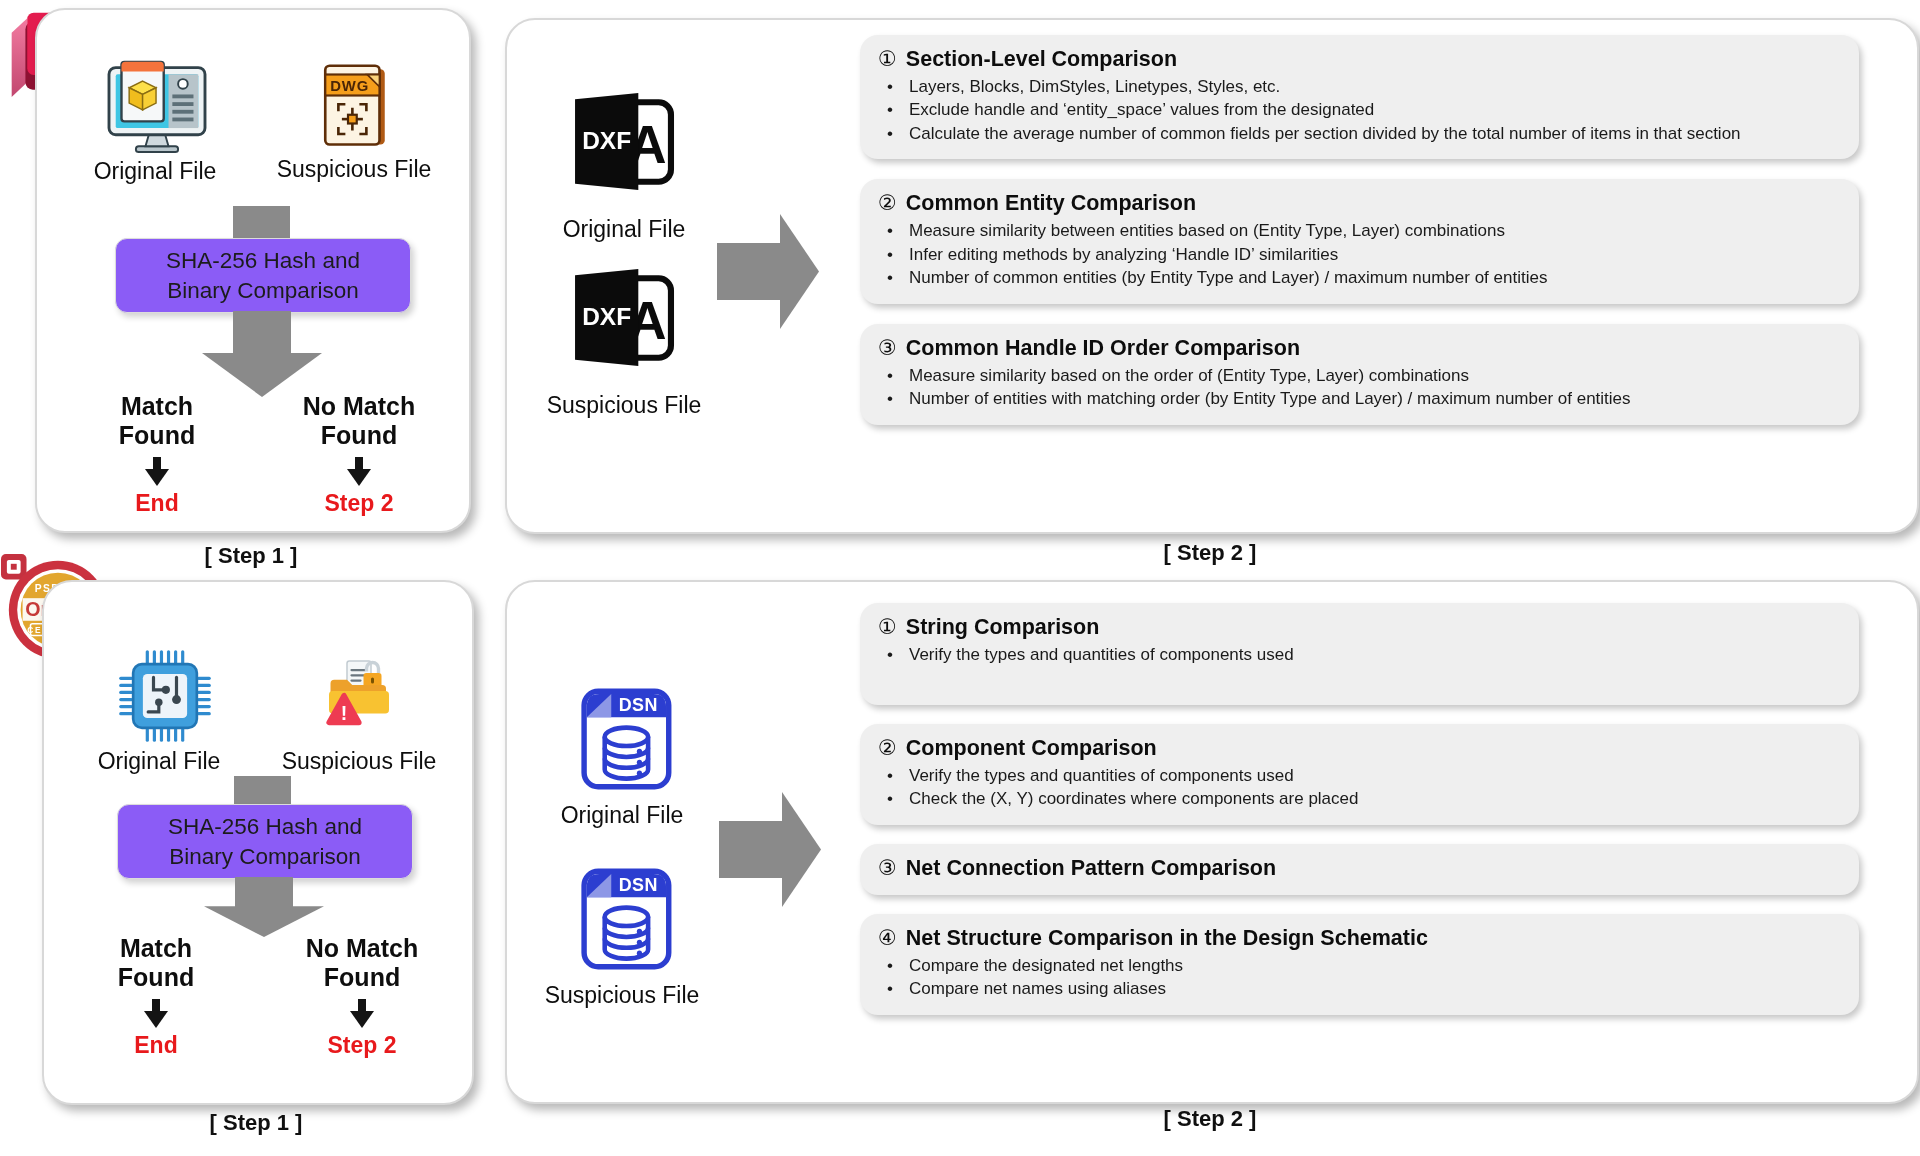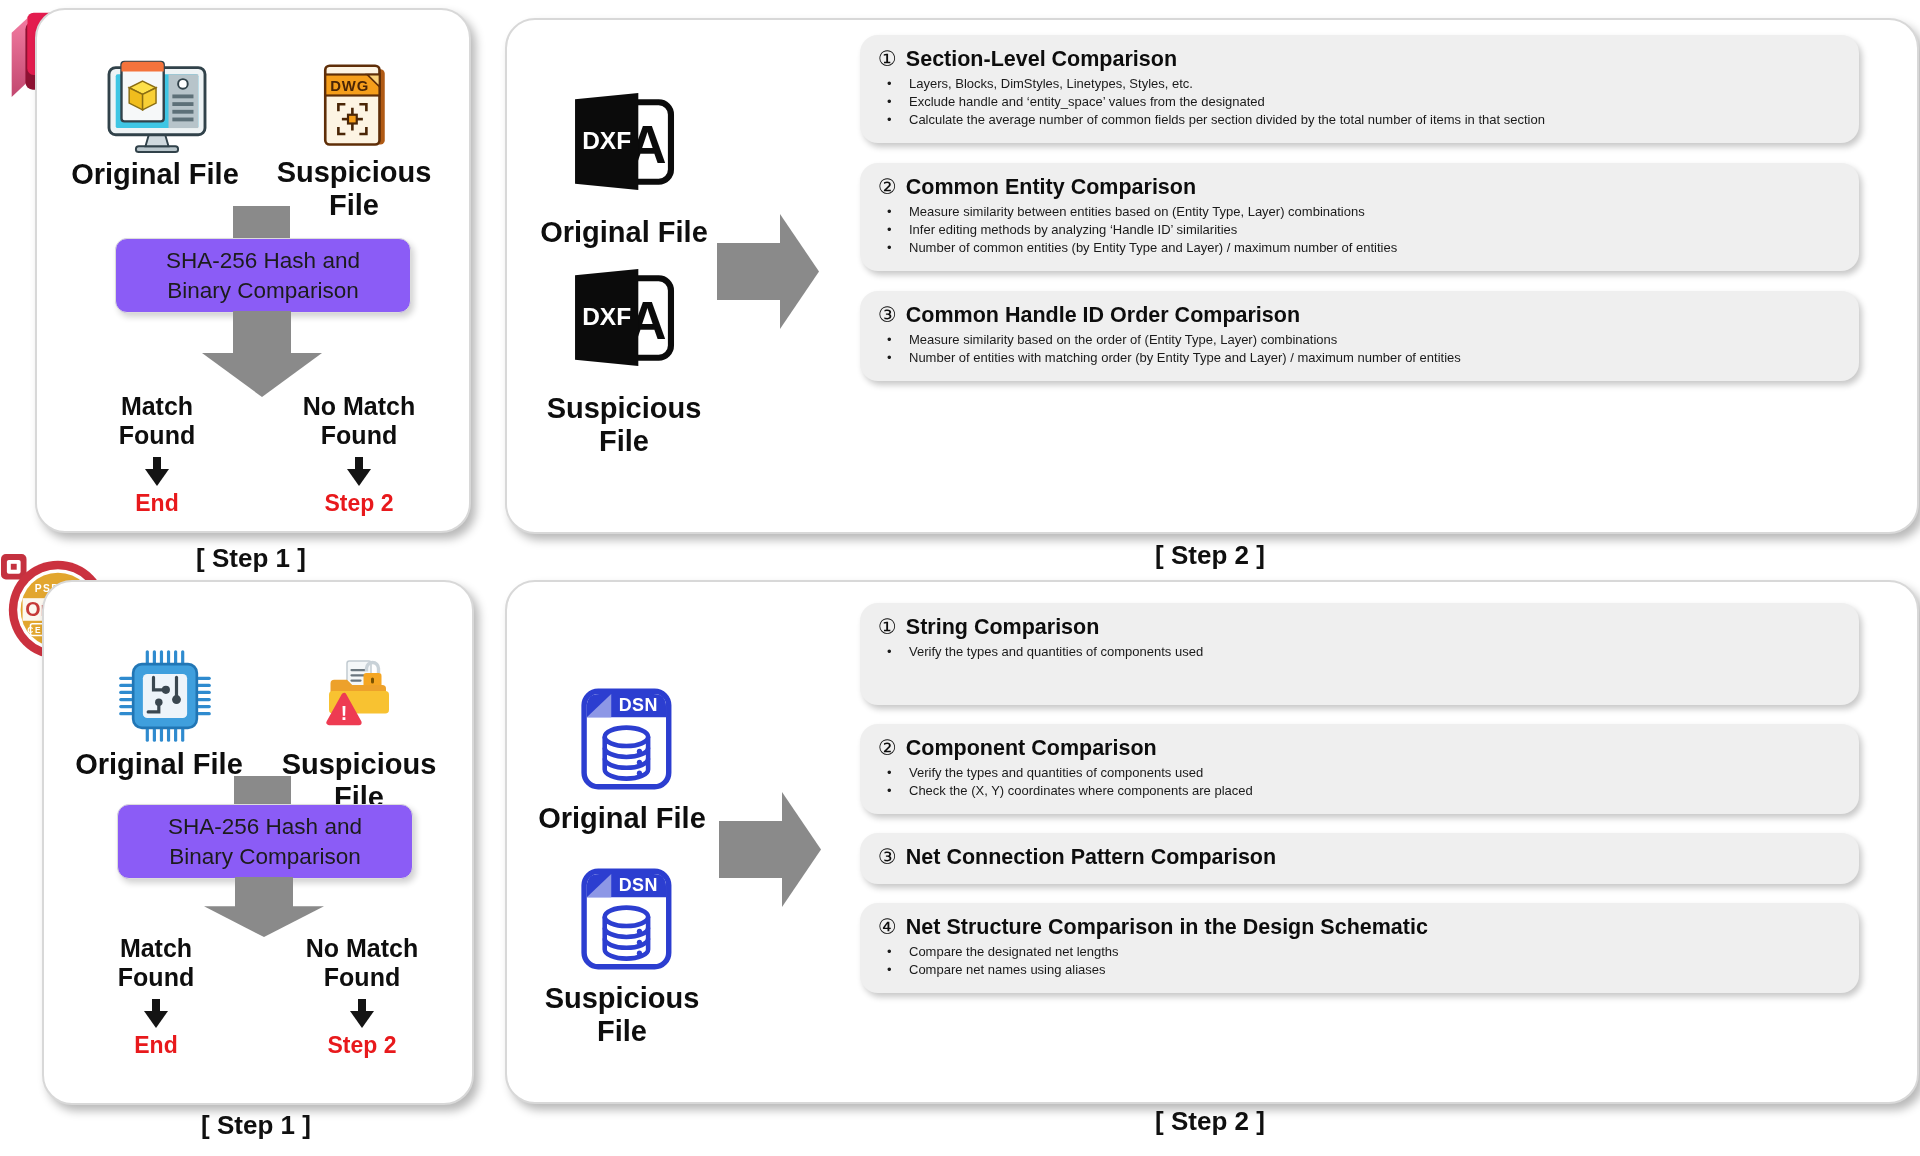--- a/index.html
+++ b/index.html
@@ -1,39 +1,39 @@
 <!DOCTYPE html>
 <html><head>
 <meta charset="utf-8">
 <style>
   html,body{margin:0;padding:0;background:#fff;}
   body{font-family:"Liberation Sans","DejaVu Sans",sans-serif;color:#151515;}
   .canvas{position:relative;width:1920px;height:1156px;background:#ffffff;overflow:hidden;}
   .abs{position:absolute;}
   .panel{position:absolute;background:#fff;border:2px solid #d8d8d8;border-radius:30px;
          box-shadow:5px 6px 10px rgba(0,0,0,.28);}
-  .flabel{position:absolute;font-weight:bold;font-size:29px;text-align:center;width:200px;color:#0e0e0e;}
+  .flabel{position:absolute;font-weight:normal;font-size:23px;text-align:center;width:200px;color:#0e0e0e;}
   .sha{position:absolute;background:#8b5cf6;border:1.5px solid #dcdcdc;border-radius:12px;
        box-shadow:3px 4px 6px rgba(0,0,0,.18);display:flex;align-items:center;justify-content:center;
        text-align:center;font-size:22.5px;line-height:1.3;color:#1c1c1c;}
   .prel{white-space:pre-line;}
   .stub{position:absolute;background:#8a8a8a;}
   .outcol{position:absolute;width:180px;text-align:center;}
   .outlabel{font-weight:bold;font-size:25px;line-height:1.16;color:#0e0e0e;}
   .outres{font-weight:bold;font-size:23px;color:#e8191c;margin-top:3px;}
   .sarrow{display:block;margin:7px auto 2px;}
-  .cap{position:absolute;text-align:center;font-weight:bold;font-size:26px;color:#101010;}
+  .cap{position:absolute;text-align:center;font-weight:bold;font-size:22px;color:#101010;}
   .boxcol{position:absolute;display:flex;flex-direction:column;}
   .gbox{background:#efefef;border-radius:18px;box-shadow:3px 4px 6px rgba(0,0,0,.22);
         padding:12px 22px 14px 18px;}
   .gbox .bt{display:flex;align-items:baseline;gap:9px;font-size:21.5px;color:#0d0d0d;}
   .gbox .bt .num{font-size:21px;font-weight:normal;}
   .gbox .bt b{font-weight:bold;}
   .gbox ul{list-style:none;margin:3px 0 0 0;padding:0;}
-  .gbox li{position:relative;padding-left:31px;font-size:13px;line-height:1.38;color:#1a1a1a;}
+  .gbox li{position:relative;padding-left:31px;font-size:17px;line-height:1.38;color:#1a1a1a;}
   .gbox li::before{content:"\2022";position:absolute;left:9px;}
   svg text{font-family:"Liberation Sans","DejaVu Sans",sans-serif;}
 </style>
 </head>
 <body>
 
 <div class="canvas">
 
   <svg class="abs" style="left:8px;top:6px" width="88" height="94" viewBox="0 0 96 100">
     <defs>

